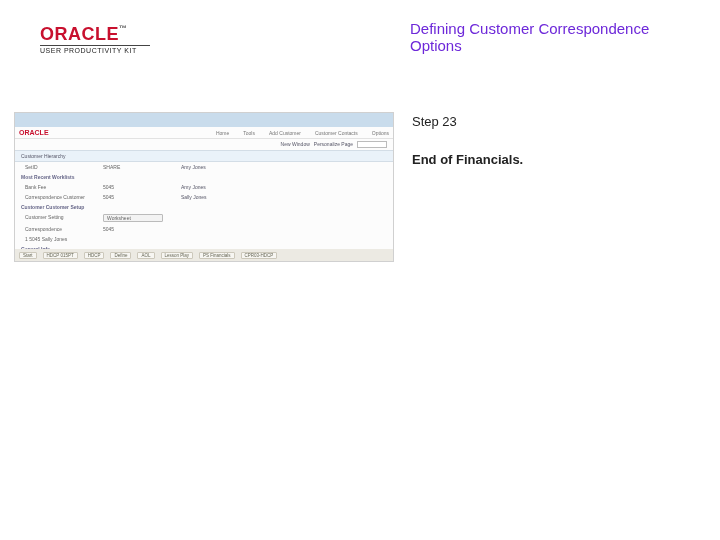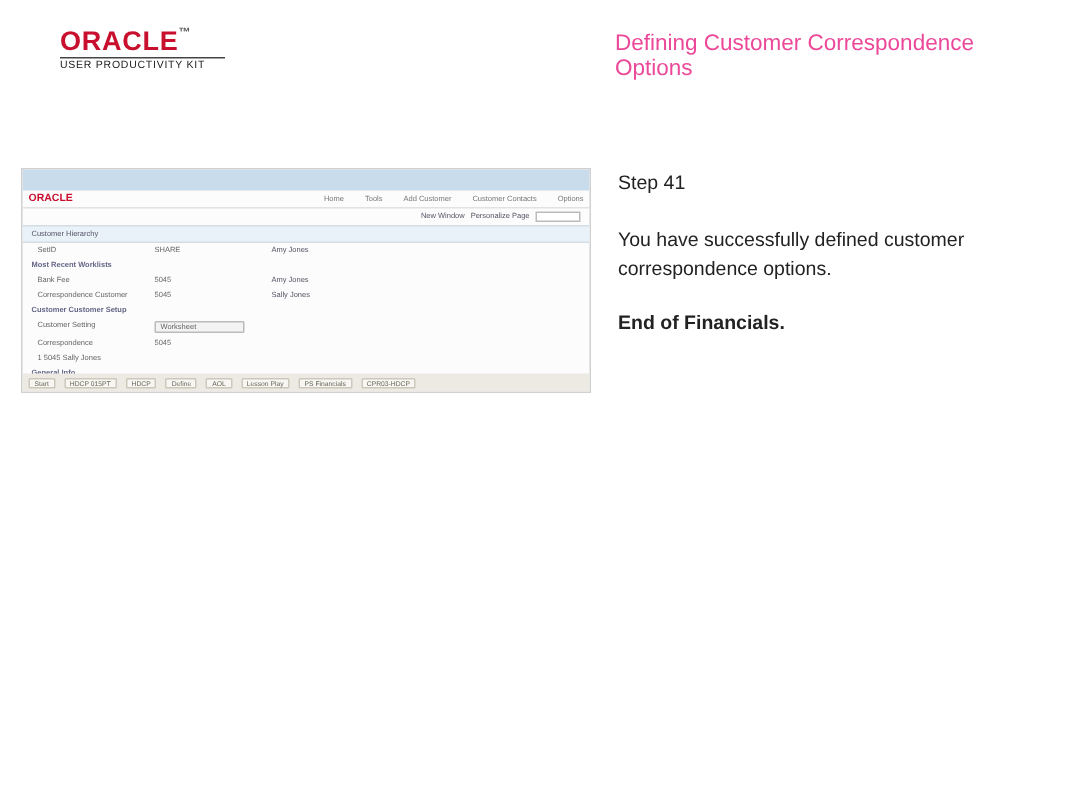--- a/index.html
+++ b/index.html
@@ -5,21 +5,21 @@
   * { box-sizing: border-box; margin: 0; padding: 0; }
   body {
     width: 720px;
     height: 540px;
     background: #fff;
     font-family: Arial, Helvetica, sans-serif;
     position: relative;
   }
   .header-row {
     display: flex;
-    align-items: flex-start;
+    align-items: flex-end;
     padding: 18px 28px 8px 40px;
   }
   .logo-block { width: 150px; }
   .oracle-logo {
     font-family: "Arial Black", Arial, sans-serif;
     font-weight: 900;
     color: #c8102e;
     font-size: 18px;
     letter-spacing: 0.5px;
     line-height: 1;
@@ -31,21 +31,21 @@
     color: #222;
     border-top: 1px solid #444;
     margin-top: 2px;
     padding-top: 1px;
     width: 110px;
   }
   .page-title {
     flex: 1;
     text-align: left;
     font-size: 15px;
-    color: #ec4899;
+    color: #6d28d9;
     padding-left: 220px;
     padding-top: 2px;
   }
   .content-row {
     display: flex;
     padding: 50px 20px 0 14px;
     gap: 18px;
   }
   .thumb {
     width: 380px;
@@ -177,17 +177,16 @@
       <span class="chip">HDCP</span>
       <span class="chip">Define</span>
       <span class="chip">AOL</span>
       <span class="chip">Lesson Play</span>
       <span class="chip">PS Financials</span>
       <span class="chip">CPR03-HDCP</span>
     </div>
   </div>
 
   <div class="side-text">
-    <div class="step">Step 41</div>
-    <div class="desc">You have successfully defined customer correspondence options.</div>
+    <div class="step">Step 23</div>
     <div class="end">End of Financials.</div>
   </div>
 </div>
 
 </body></html>

